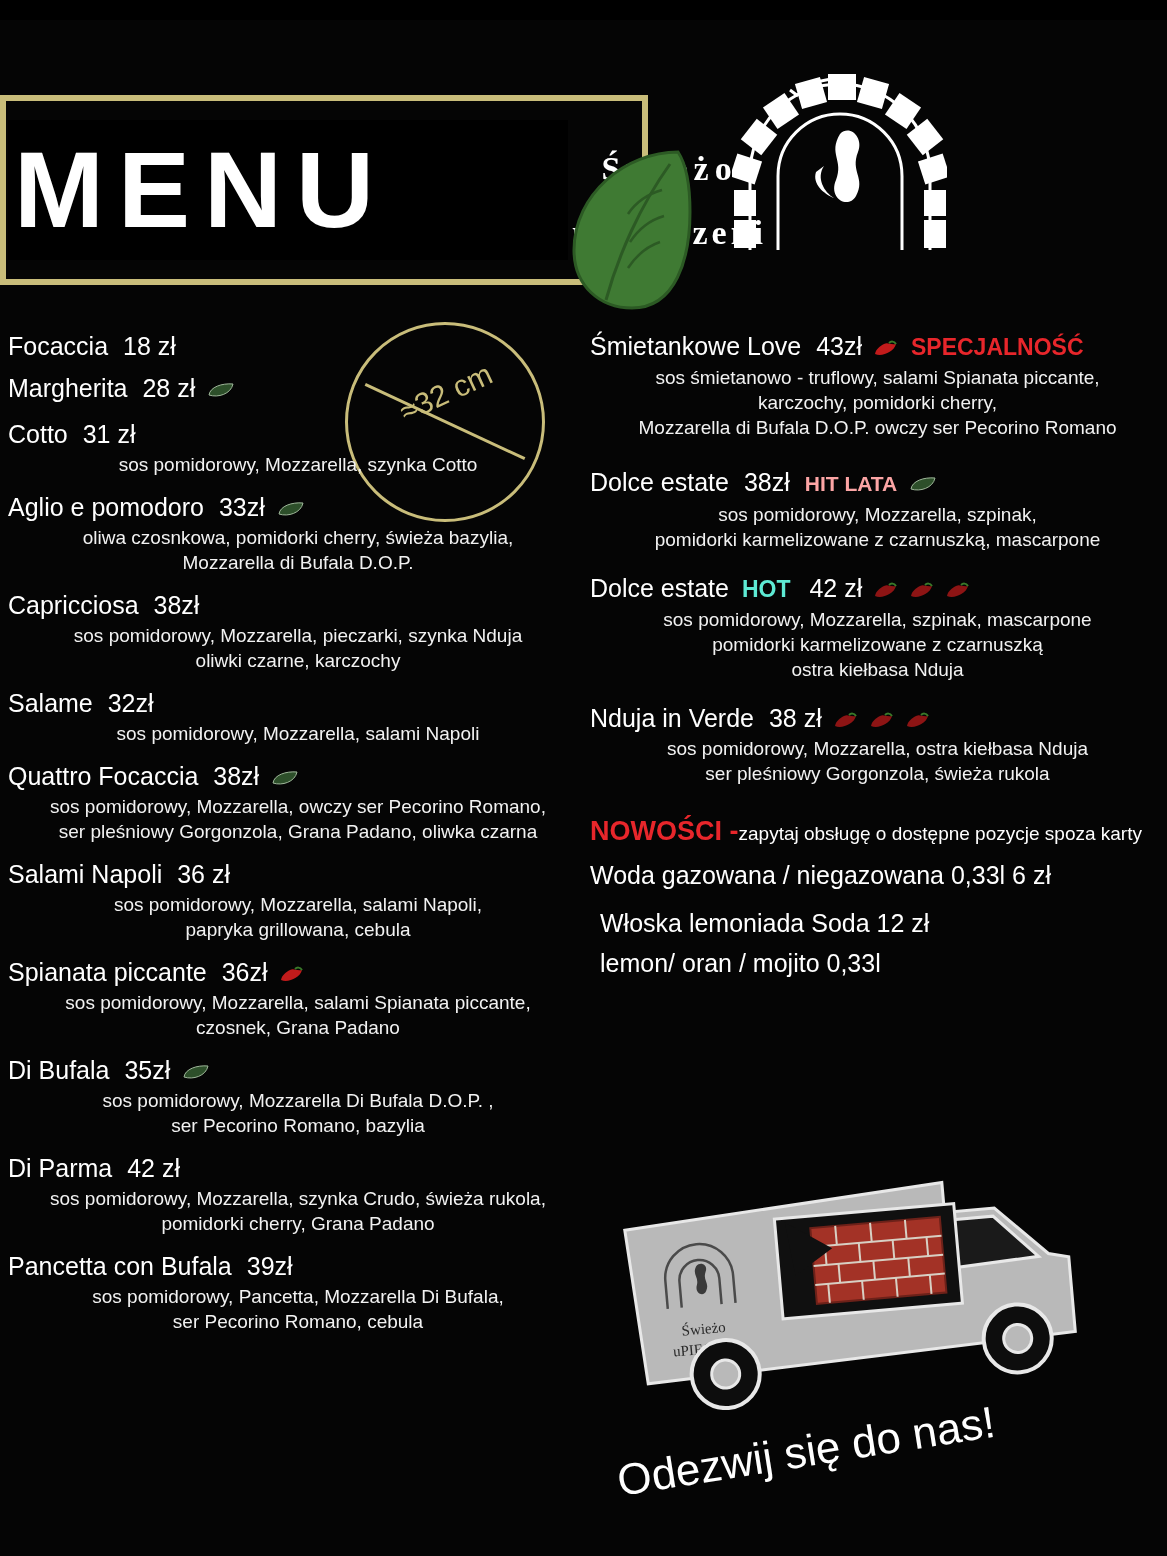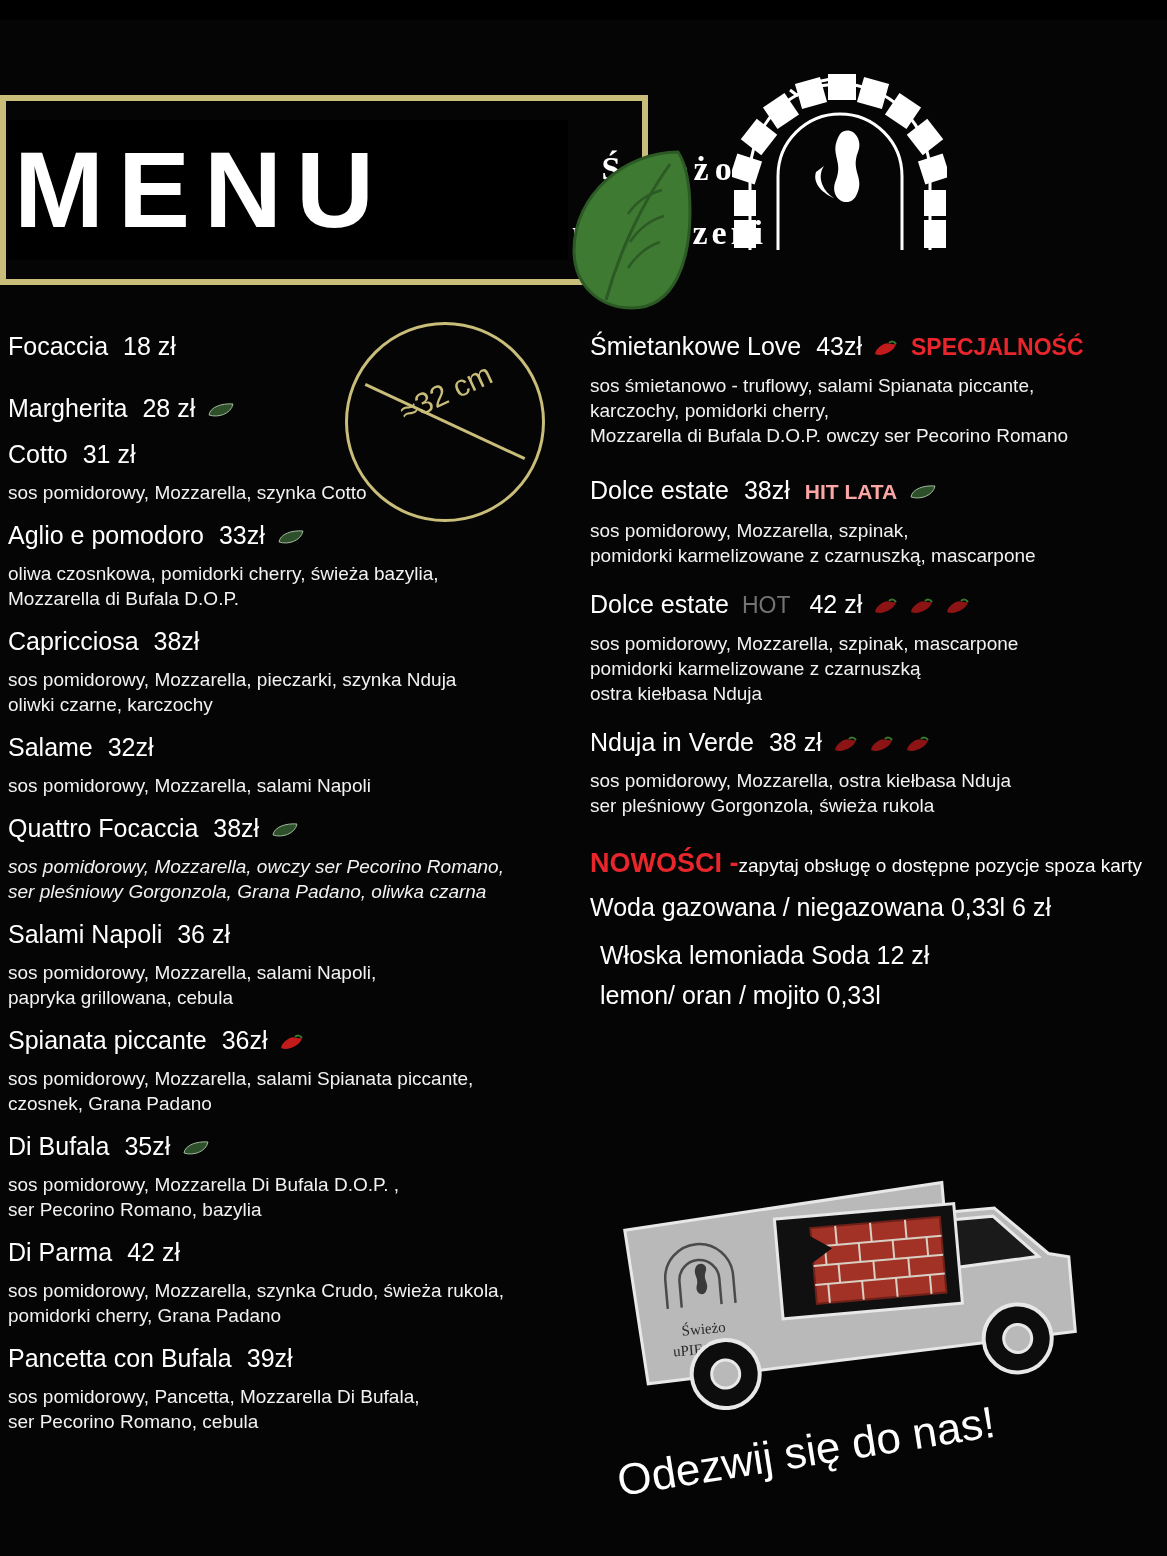--- a/index.html
+++ b/index.html
@@ -108,38 +108,39 @@
     font-size: 25px;
     line-height: 32px;
     white-space: nowrap;
   }
   .item-head .nm { letter-spacing: 0px; }
   .item-head .pr { margin-left: 8px; }
   .desc {
     font-size: 19px;
     line-height: 25px;
     color: #f2f2f2;
-    margin-top: 10px;
+    margin-top: 2px;
+    text-align: center;
   }
 
   .badge-spec {
     color: #e8262b;
     font-weight: bold;
     font-size: 23px;
     margin-left: 6px;
   }
   .badge-hit {
     color: #fca5a5;
     font-weight: bold;
     font-size: 21px;
     margin-left: 8px;
   }
   .badge-hot {
-    color: #737373;
-    font-weight: normal;
+    color: #5eead4;
+    font-weight: bold;
     font-size: 23px;
     margin-left: 6px;
     margin-right: 4px;
   }
   .nowosci {
     color: #e8262b;
     font-weight: bold;
     font-size: 27px;
   }
   .nowosci-text {
@@ -280,21 +281,21 @@
   </div>
 
   <div class="size-circle">
     <div class="ring"></div>
     <div class="diag"></div>
     <div class="label">≈32 cm</div>
   </div>
 
   <div class="col-left">
 
-    <div class="item" style="margin-bottom:30px;">
+    <div class="item" style="margin-bottom:10px;">
       <div class="item-head">
         <span class="nm">Focaccia</span>
         <span class="pr">18 zł</span>
       </div>
     </div>
 
     <div class="item">
       <div class="item-head">
         <span class="nm">Margherita</span>
         <span class="pr">28 zł</span>
@@ -342,21 +343,21 @@
     </div>
 
     <div class="item">
       <div class="item-head">
         <span class="nm">Quattro Focaccia</span>
         <span class="pr">38zł</span>
         <svg class="leaf-small" viewBox="0 0 26 15">
             <path d="M25 1 C14 0 2 4 1 12 C10 15 23 11 25 1 Z" fill="#2d4f2a" stroke="#9fb79a" stroke-width="1"></path>
           </svg>
       </div>
-      <div class="desc" style="white-space:pre-line;font-style:italic;">sos pomidorowy, Mozzarella, owczy ser Pecorino Romano,
+      <div class="desc" style="white-space:pre-line;">sos pomidorowy, Mozzarella, owczy ser Pecorino Romano,
 ser pleśniowy Gorgonzola, Grana Padano, oliwka czarna</div>
     </div>
 
     <div class="item">
       <div class="item-head">
         <span class="nm">Salami Napoli</span>
         <span class="pr">36 zł</span>
       </div>
       <div class="desc" style="white-space:pre-line;">sos pomidorowy, Mozzarella, salami Napoli,
 papryka grillowana, cebula</div>

